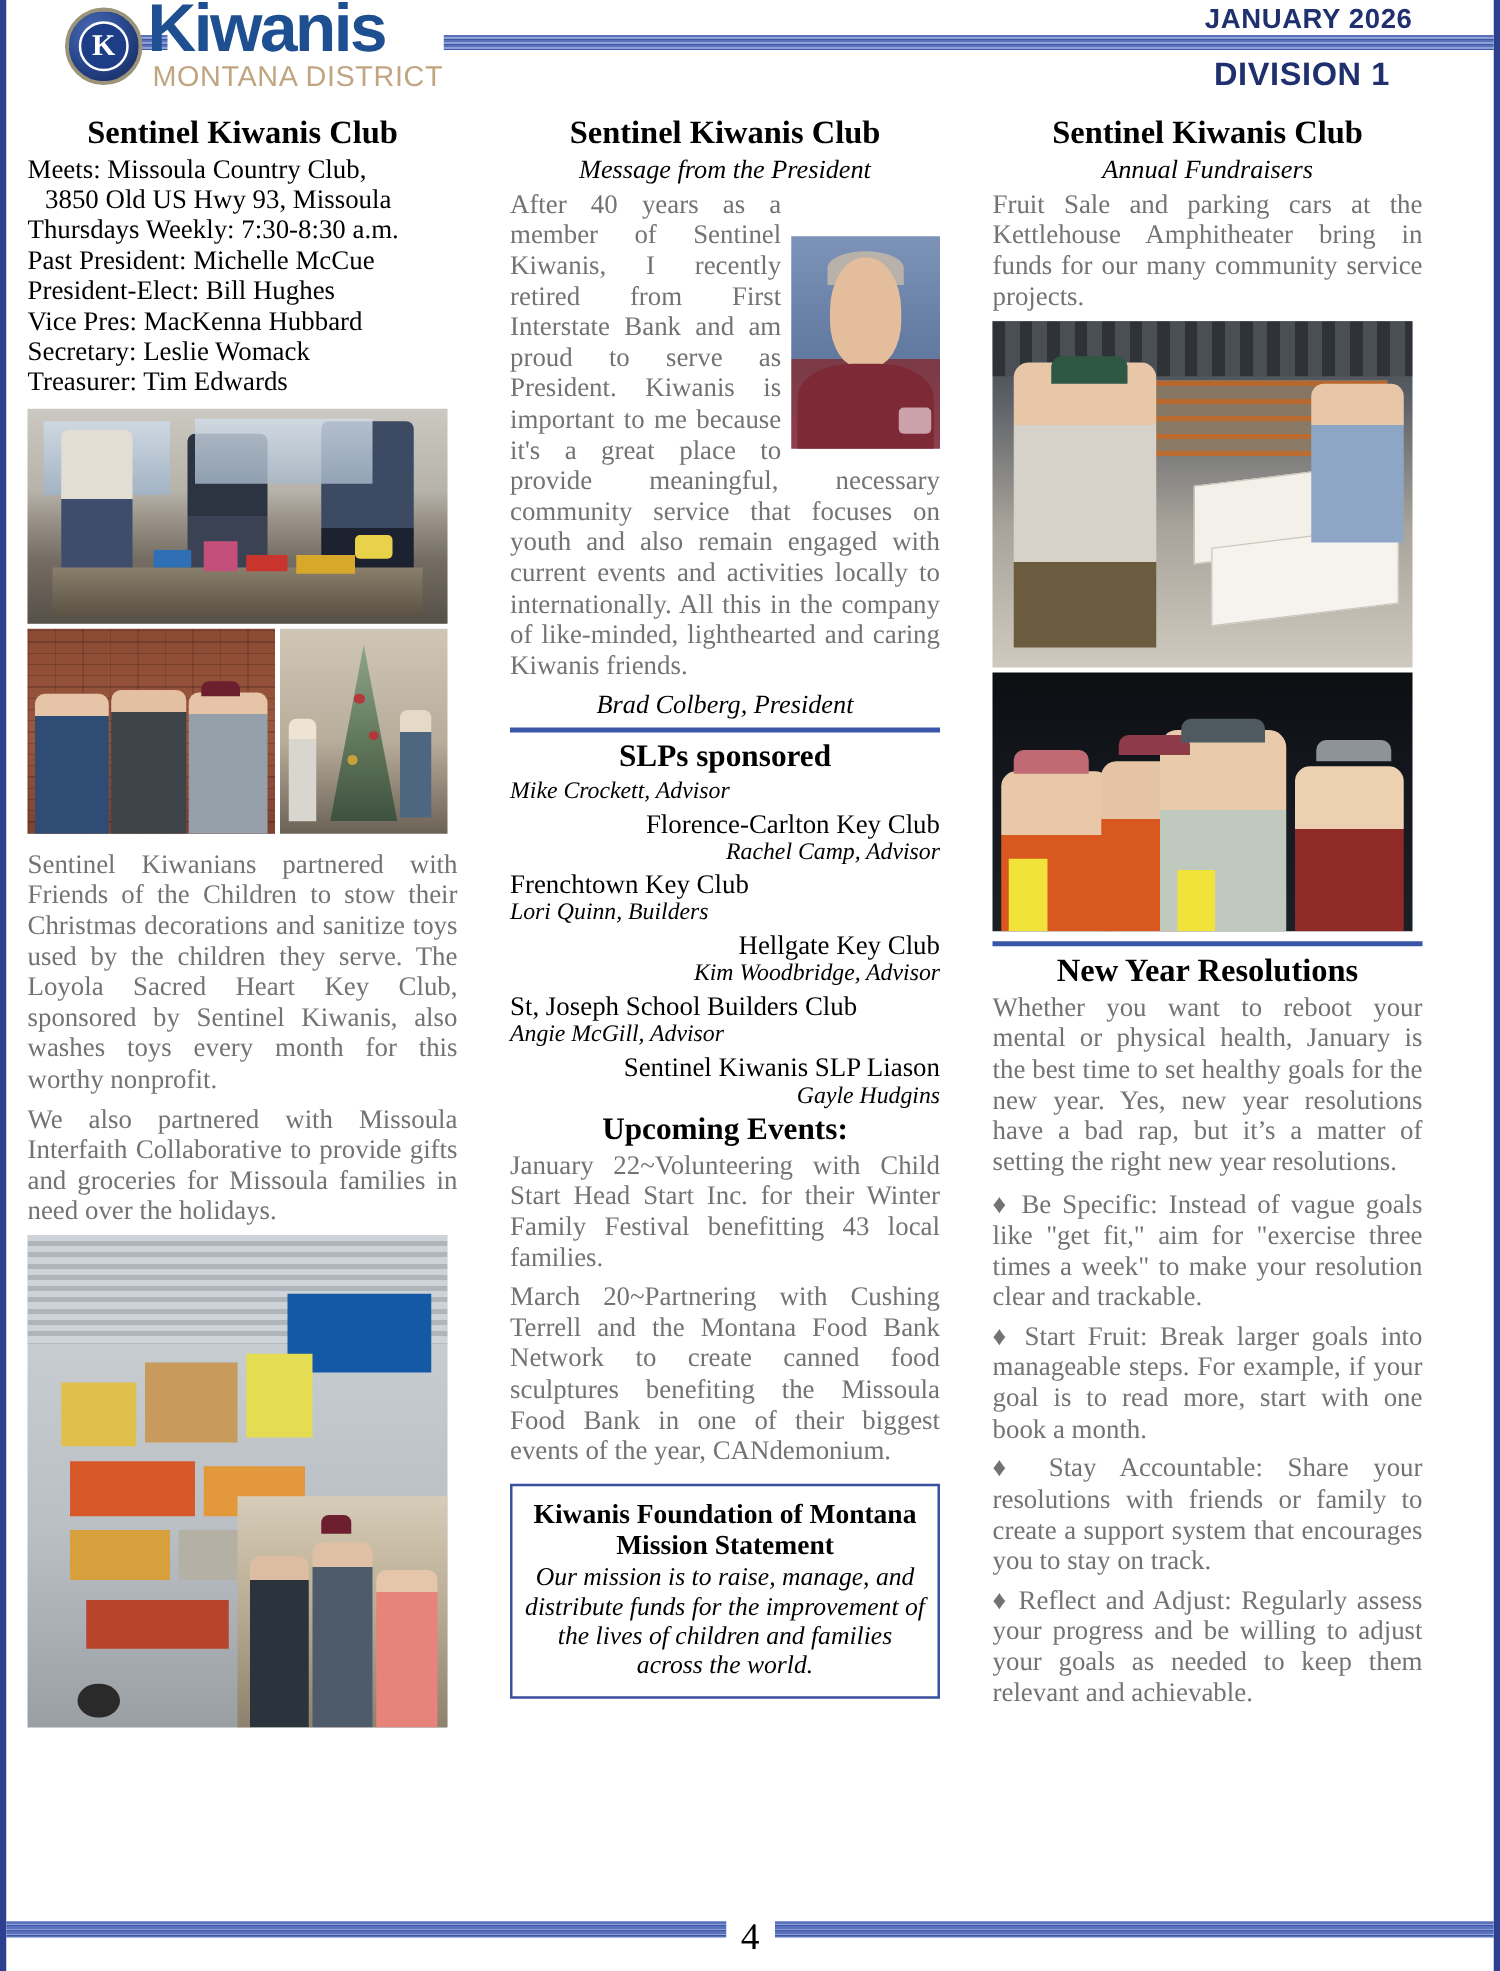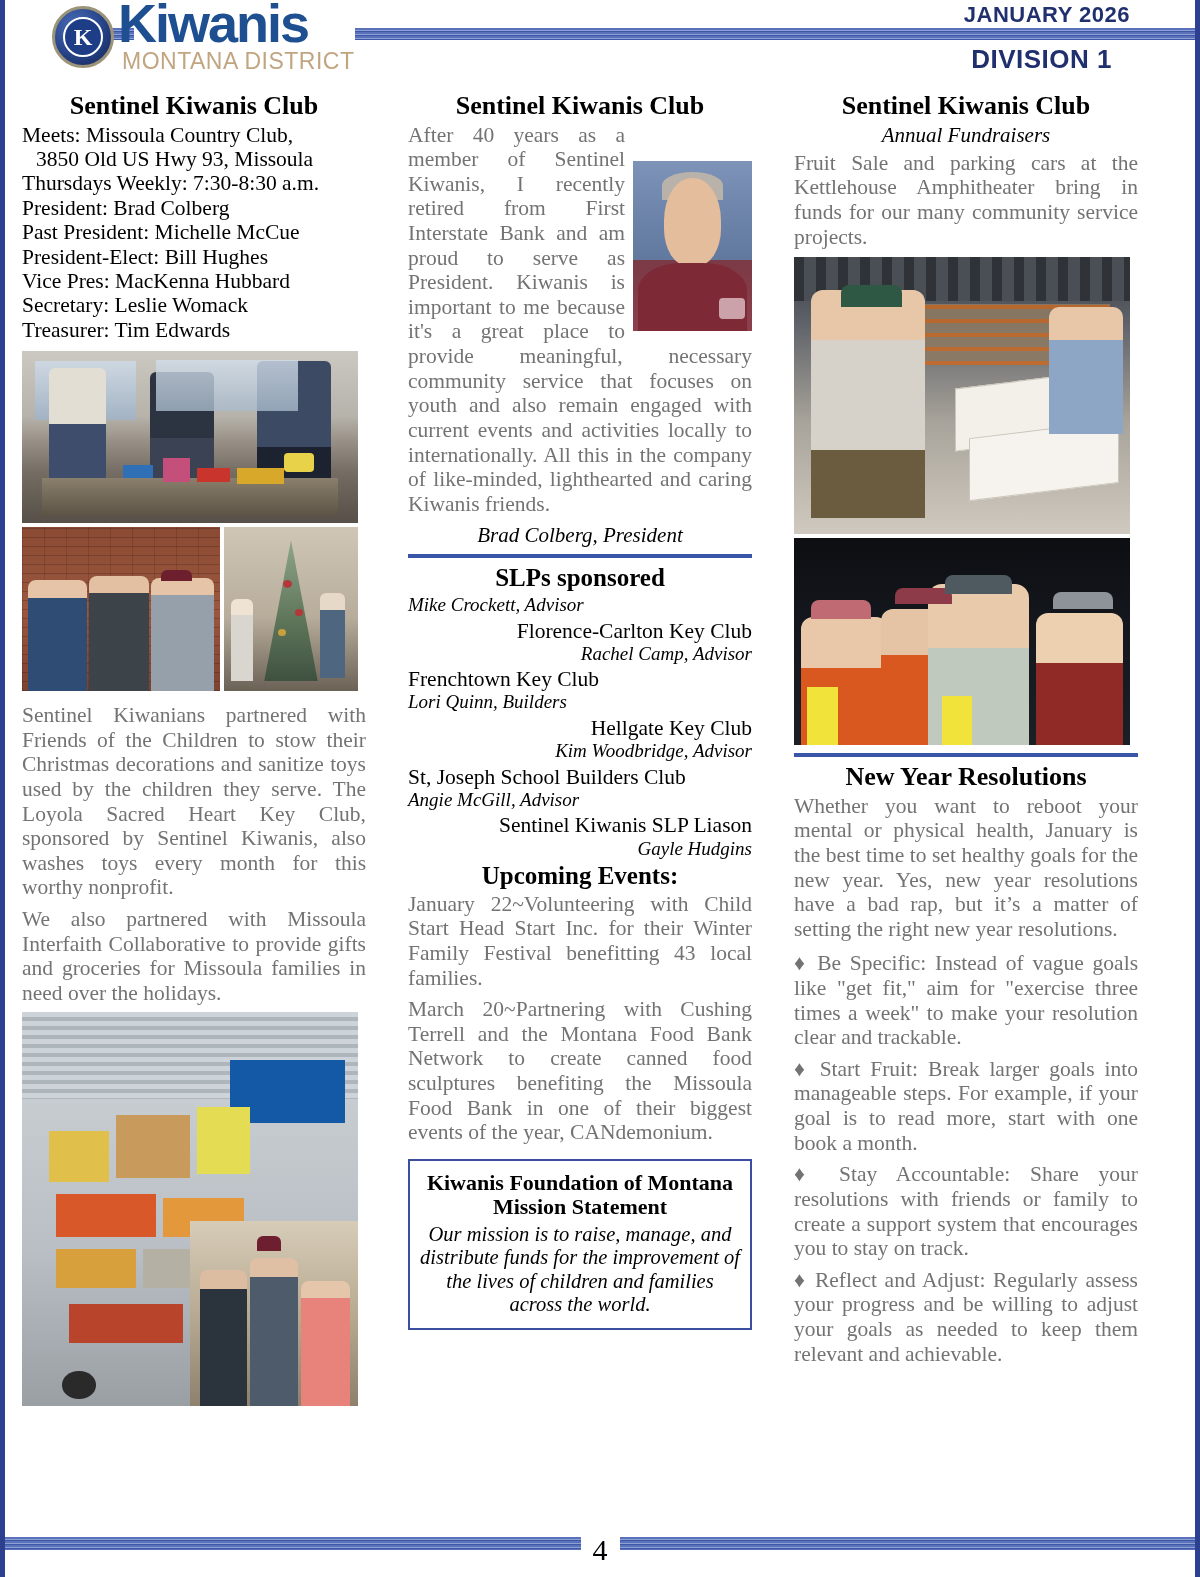--- a/index.html
+++ b/index.html
@@ -364,21 +364,20 @@
   <div class="cols">
 
     <div class="col col1">
 
       <h2 class="section-title">Sentinel Kiwanis Club</h2>
 
       <div class="meta-list">
         <div>Meets: Missoula Country Club,</div>
         <div class="meta-indent">3850 Old US Hwy 93, Missoula</div>
         <div>Thursdays Weekly: 7:30-8:30 a.m.</div>
-        <div>President: Brad Colberg</div>
         <div>Past President: Michelle McCue</div>
         <div>President-Elect: Bill Hughes</div>
         <div>Vice Pres: MacKenna Hubbard</div>
         <div>Secretary: Leslie Womack</div>
         <div>Treasurer: Tim Edwards</div>
       </div>
 
       <div class="photo ph-toys" style="width:336px;height:172px;margin-top:9px;">
         <div class="p1"></div>
           <div class="p2"></div>
@@ -429,20 +428,21 @@
             <div class="q2"></div>
             <div class="q3"></div>
             <div class="cp"></div>
         </div>
       </div>
     </div>
 
     <div class="col col2">
 
       <h2 class="section-title">Sentinel Kiwanis Club</h2>
+      <div class="section-subtitle">Message from the President</div>
 
       <div style="position:relative;">
         <div class="photo ph-head" style="float:right;width:119px;height:170px;margin:38px 0 2px 8px;">
           <div class="hair"></div>
             <div class="face"></div>
           <div class="shirt"></div>
             <div class="logo"></div>
         </div>
         <p class="body">After 40 years as a member of Sentinel Kiwanis, I recently retired from First Interstate Bank and am proud to serve as President. Kiwanis is important to me because it's a great place to provide meaningful, necessary community service that focuses on youth and also remain engaged with current events and activities locally to internationally. All this in the company of like-minded, lighthearted and caring Kiwanis friends.</p>
         <div style="clear:both;"></div>

